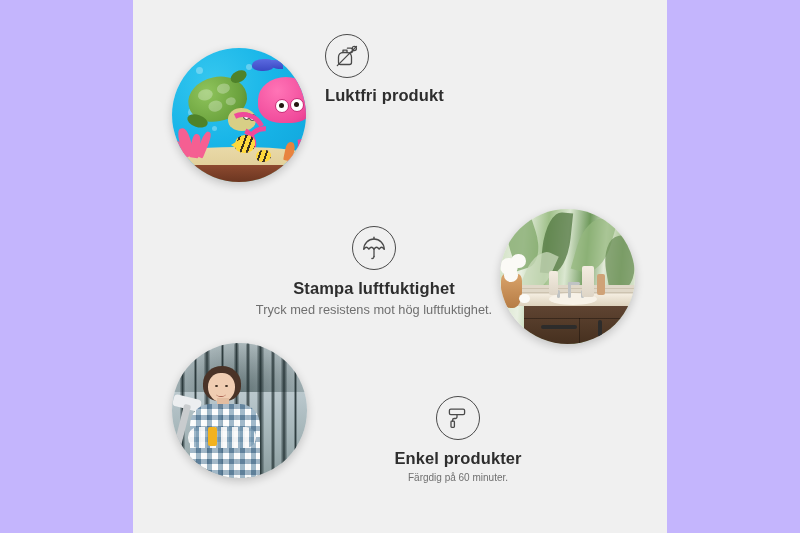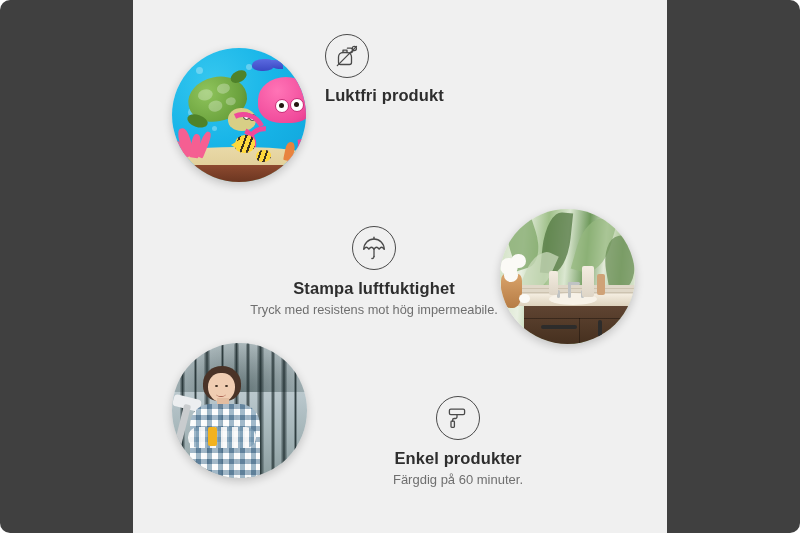--- a/index.html
+++ b/index.html
@@ -12,22 +12,21 @@
     height: 533px;
     overflow: hidden;
     font-family: "Liberation Sans", sans-serif;
     -webkit-font-smoothing: antialiased;
   }
 
   #canvas {
     position: relative;
     width: 800px;
     height: 533px;
-    background: #404040;
-    border-radius: 10px;
+    background: #c4b5fd;
   }
 
   
   #panel {
     position: absolute;
     left: 133px;
     top: 0px;
     width: 534px;
     height: 533px;
     background: #f0f0f0;
@@ -89,21 +88,21 @@
 
   
   #feature-easy-mount {
     left: 196px;
     top: 396px;
     width: 258px;
     text-align: center;
   }
   #feature-easy-mount .icon-wrap { margin: 0 auto; }
   #feature-easy-mount .feat-title { margin-top: 8px; }
-  #feature-easy-mount .feat-body  { margin-top: 2px; font-size: 13px; }
+  #feature-easy-mount .feat-body  { margin-top: 2px; font-size: 10px; }
 
   
   .photo {
     position: absolute;
     border-radius: 50%;
     overflow: hidden;
     box-shadow: 0 3px 10px rgba(0,0,0,.20);
   }
   .photo > .scene {
     position: absolute;
@@ -494,21 +493,21 @@
       <div class="icon-wrap">
         <svg width="26" height="26" viewBox="0 0 26 26" fill="none" stroke="#4a4a4a" stroke-width="1.3" stroke-linecap="round" stroke-linejoin="round">
           <path d="M2.8 14.2a10.2 10.2 0 0 1 20.4 0"></path>
           <path d="M2.8 14.2c1.7-2.6 3.4-2.6 5.1 0 1.7-2.6 3.4-2.6 5.1 0 1.7-2.6 3.4-2.6 5.1 0 1.7-2.6 3.4-2.6 5.1 0"></path>
           <line x1="13" y1="14.2" x2="13" y2="21.4"></line>
           <path d="M13 21.4a2 2 0 0 1-2.1 2.1"></path>
           <line x1="13" y1="4" x2="13" y2="2.2"></line>
         </svg>
       </div>
       <div class="feat-title">Stampa luftfuktighet</div>
-      <div class="feat-body">Tryck med resistens mot hög impermeabile.</div>
+      <div class="feat-body">Tryck med resistens mot hög luftfuktighet.</div>
     </div>
 
     <div class="feature" id="feature-easy-mount">
       <div class="icon-wrap">
         <svg width="26" height="26" viewBox="0 0 26 26" fill="none" stroke="#4a4a4a" stroke-width="1.3" stroke-linecap="round" stroke-linejoin="round">
           <rect x="4.4" y="4.2" width="15.2" height="5.4" rx="1.4"></rect>
           <path d="M12 9.6v2.3a1.6 1.6 0 0 1-1.6 1.6H9.2a1.6 1.6 0 0 0-1.6 1.6v1.1"></path>
           <rect x="6" y="16.2" width="3.4" height="6.2" rx="0.8"></rect>
         </svg>
       </div>

